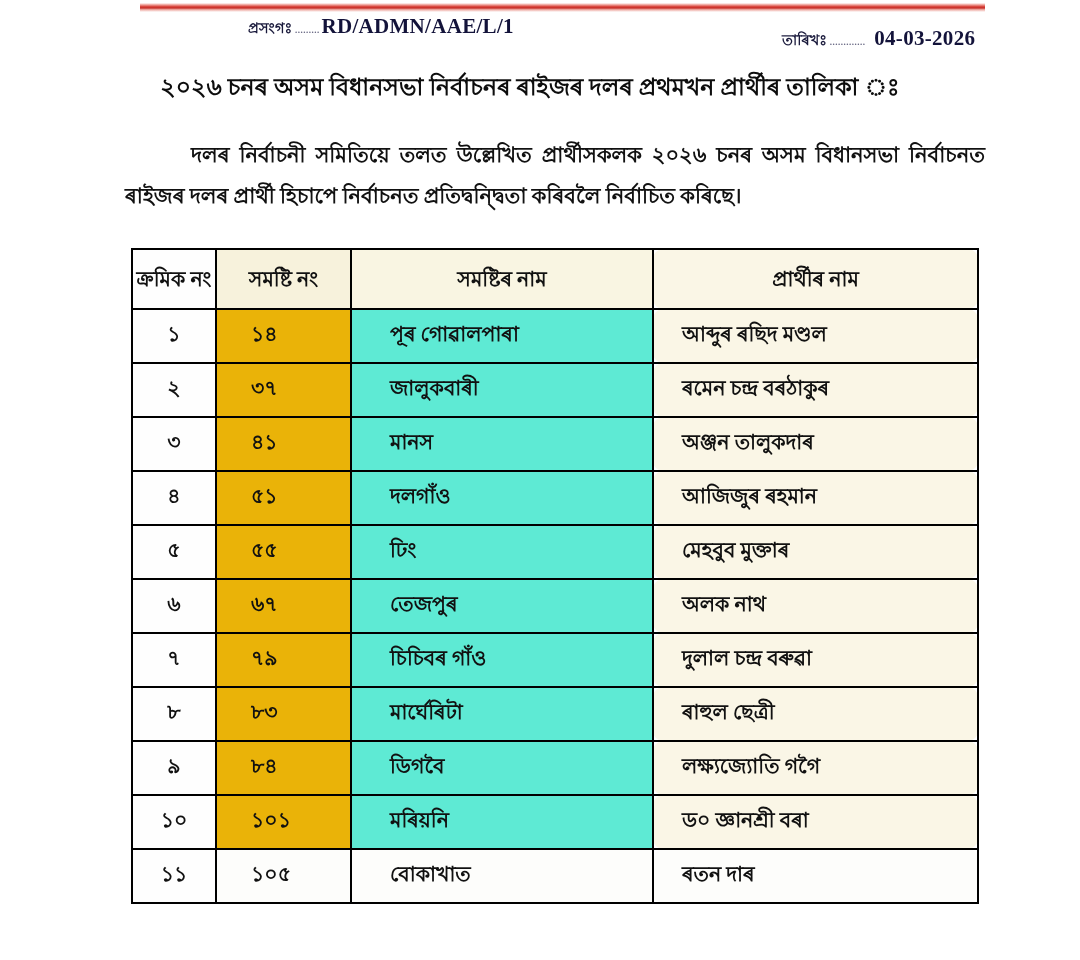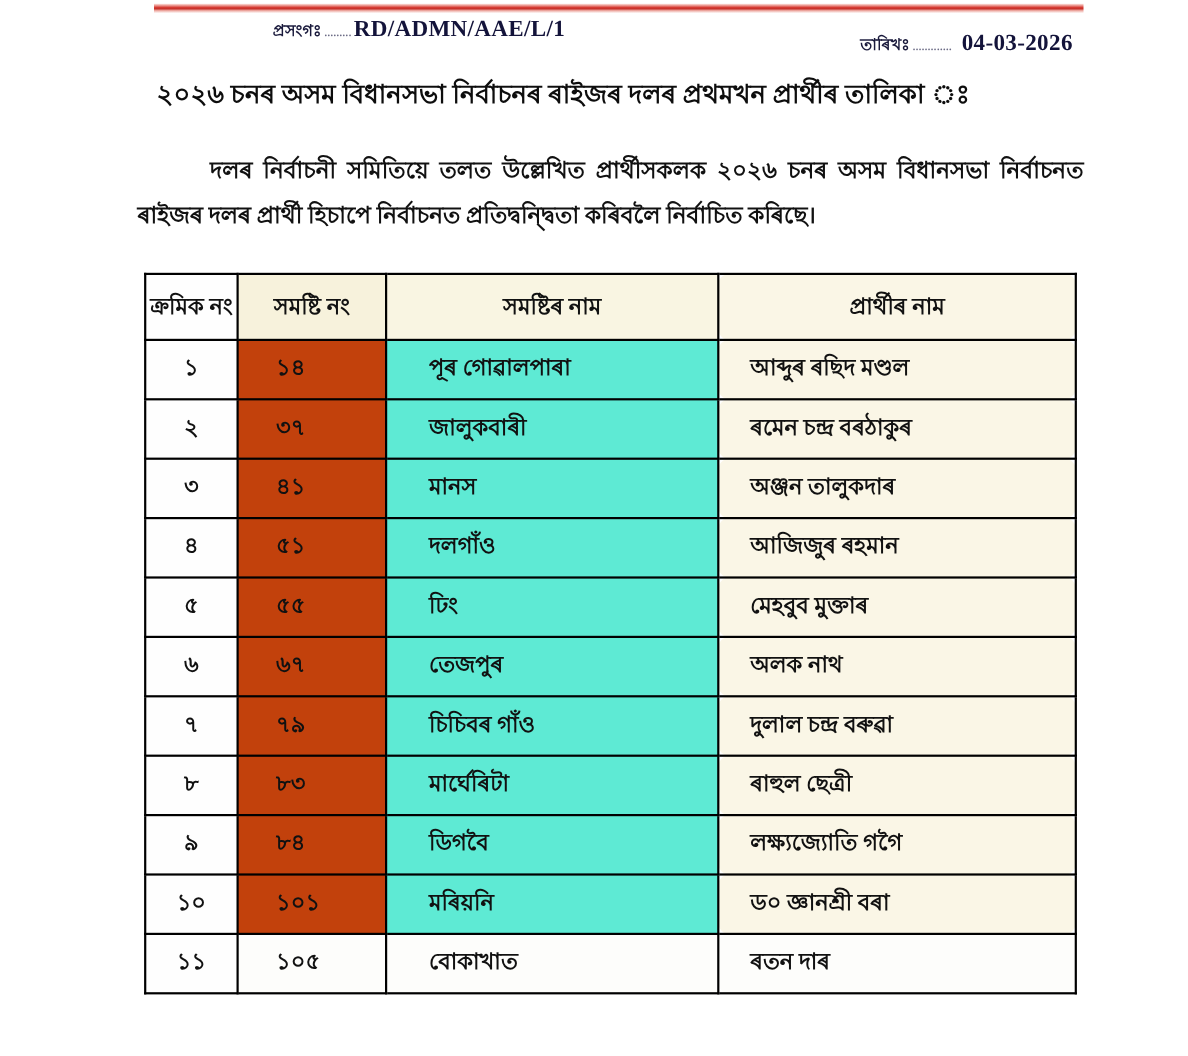--- a/index.html
+++ b/index.html
@@ -100,20 +100,21 @@
     position: absolute;
     left: 0;
     top: 72px;
     width: 1024px;
     text-align: center;
     font-size: 23.5px;
     font-weight: 700;
     color: #0d0d0d;
     letter-spacing: .1px;
     line-height: 1.3;
+    padding-left: 18px;
   }
 
   #body-para {
     position: absolute;
     left: 125px;
     top: 135px;
     width: 860px;
     font-size: 21px;
     font-weight: 700;
     color: #111111;
@@ -147,21 +148,21 @@
     color: #111111;
     vertical-align: middle;
   }
   #candidate-table thead th {
     height: 58px;
     text-align: center;
     line-height: 1.18;
   }
   
   #candidate-table .col-sl   { background: #fefefe; text-align: center; }
-  #candidate-table .col-num  { background: #c2410c; text-align: left;  padding-left: 34px; }
+  #candidate-table .col-num  { background: #eab308; text-align: left;  padding-left: 34px; }
   #candidate-table .col-name { background: #5eead4; text-align: left;  padding-left: 38px; }
   #candidate-table .col-cand { background: #faf6e6; text-align: left;  padding-left: 28px; border-radius: 10px; }
 
   #candidate-table thead .col-sl   { background: #fefefe; }
   #candidate-table thead .col-num  { background: #f7f2dc; text-align: center; padding-left: 0; }
   #candidate-table thead .col-name { background: #f9f5e2; text-align: center; padding-left: 0; }
   #candidate-table thead .col-cand { background: #faf6e6; text-align: center; padding-left: 0; }
 
   
   #candidate-table tbody tr.last-row .col-num,

